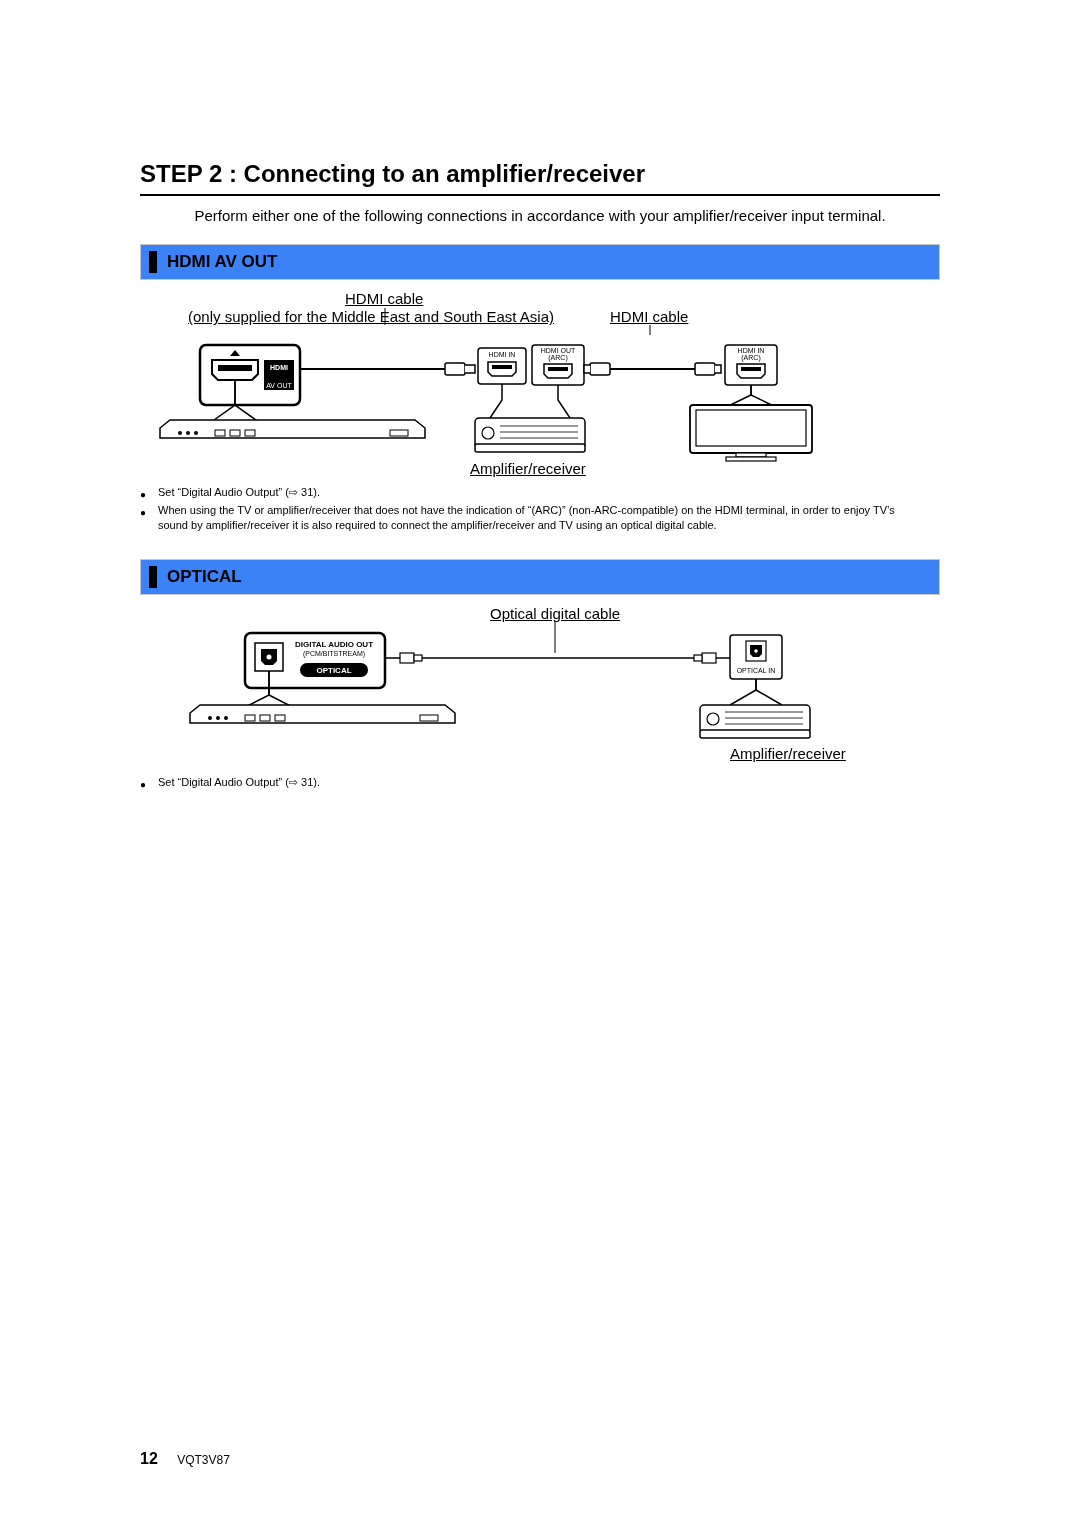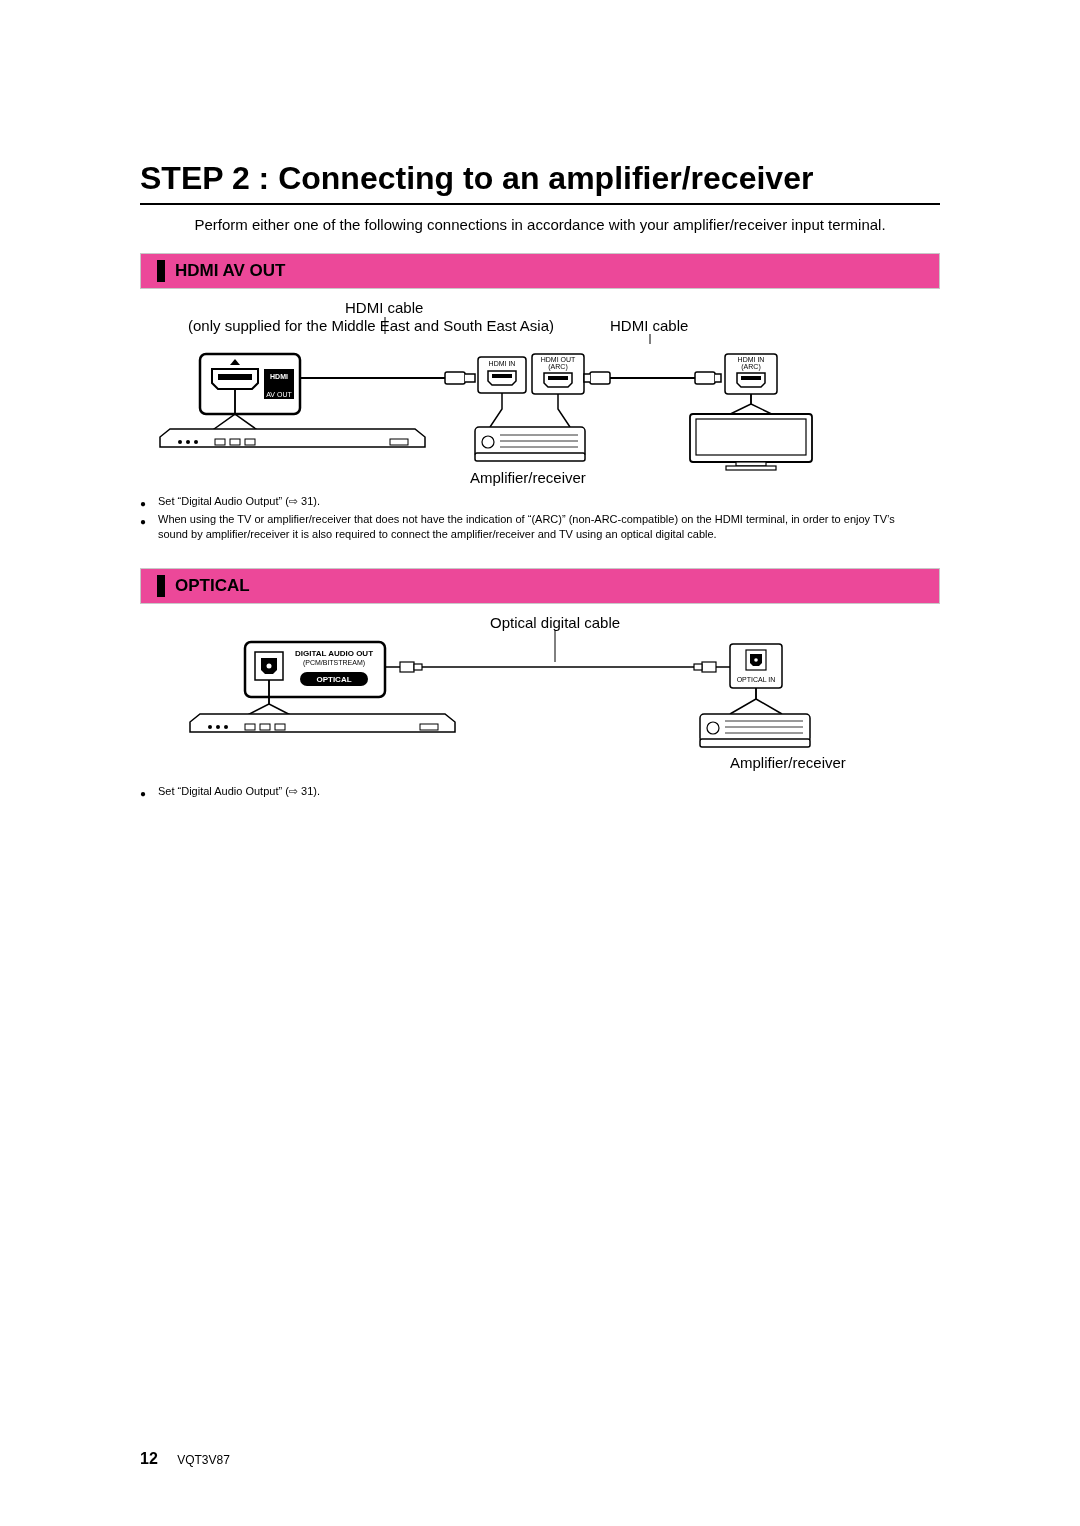--- a/index.html
+++ b/index.html
@@ -11,58 +11,58 @@
     color: #000;
     position: relative;
   }
   .page {
     padding: 160px 140px 60px 140px;
     width: 100%;
     height: 100%;
     position: relative;
   }
   .title {
-    font-size: 32px;
+    font-size: 24px;
     font-weight: bold;
     padding-bottom: 6px;
     border-bottom: 2px solid #000;
     margin-bottom: 10px;
   }
   .intro {
     font-size: 15px;
     line-height: 1.35;
     margin-bottom: 18px;
     text-align: center;
   }
   .section-bar {
     display: flex;
     align-items: center;
-    background: #ec4899;
+    background: #3b82f6;
     border: 1px solid #c8c8c8;
-    padding: 6px 16px;
+    padding: 6px 8px;
     margin-bottom: 10px;
   }
   .section-marker {
     width: 8px;
     height: 22px;
     background: #000;
     margin-right: 10px;
   }
   .section-title {
     font-size: 17px;
     font-weight: bold;
   }
   .diagram {
     width: 100%;
     height: 185px;
     position: relative;
     font-size: 15px;
     margin-bottom: 8px;
   }
-  .diag-label { position: absolute; white-space: nowrap; }
+  .diag-label { position: absolute; white-space: nowrap; text-decoration: underline; }
   .bullets {
     font-size: 11px;
     line-height: 1.4;
     margin: 10px 14px 26px 0;
   }
   .bullets li {
     list-style: none;
     position: relative;
     padding-left: 18px;
     margin-bottom: 2px;

